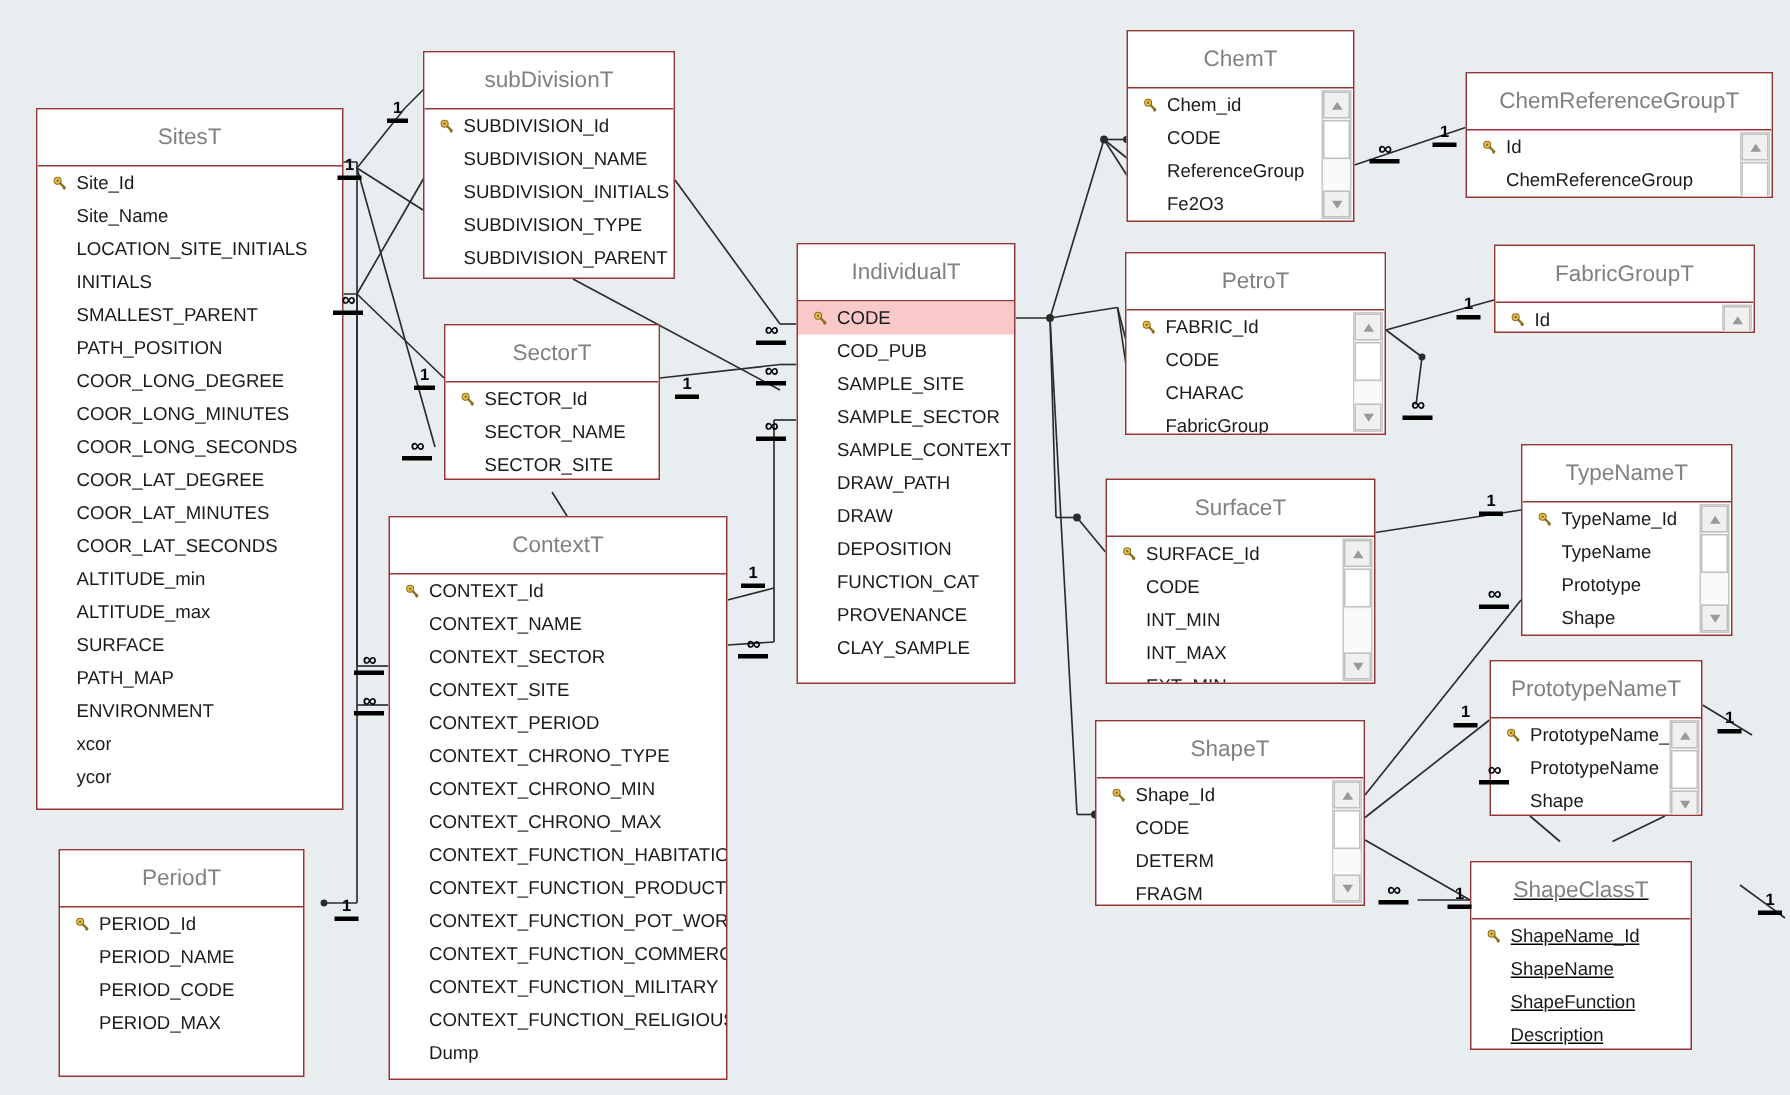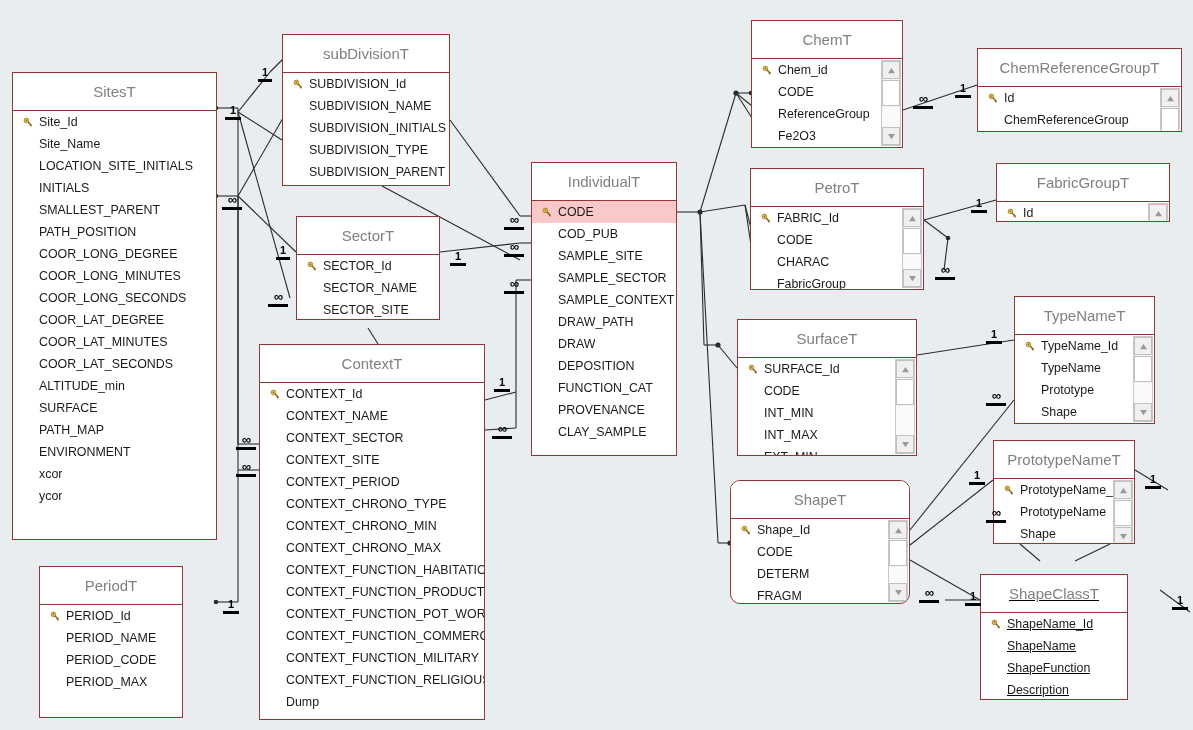--- a/index.html
+++ b/index.html
@@ -151,21 +151,21 @@
       <circle cx="216" cy="602" r="2.3"></circle>
       <circle cx="700" cy="212" r="2.6"></circle>
       <circle cx="736" cy="93" r="2.6"></circle>
       <circle cx="718" cy="345" r="2.6"></circle>
       <circle cx="730" cy="543" r="2.6"></circle>
       <circle cx="751" cy="93" r="2.3"></circle>
       <circle cx="948" cy="238" r="2.3"></circle>
     </g>
   </svg>
 
-<div class="tbl" style="left: 12px; top: 72px; width: 205px; height: 468px;">
+<div class="tbl" style="left: 24px; top: 72px; width: 205px; height: 468px;">
       <div class="hdr">SitesT</div>
       <div class="body">
         <div class="row">
           <span class="keycell">
             <svg width="11" height="11" viewBox="0 0 16 16">
               <circle cx="5" cy="5" r="3.4" fill="#e8c24a" stroke="#8a6d1e" stroke-width="1"></circle>
               <circle cx="5" cy="5" r="1.2" fill="#8a6d1e"></circle>
               <path d="M7 7 L12.5 12.5" stroke="#8a6d1e" stroke-width="2.2" fill="none"></path>
               <path d="M10 11.5 L12 13.5" stroke="#8a6d1e" stroke-width="1.6" fill="none"></path>
             </svg>
@@ -296,20 +296,31 @@
         <div class="row">
           <span class="keycell empty">
             <svg width="11" height="11" viewBox="0 0 16 16">
               <circle cx="5" cy="5" r="3.4" fill="#e8c24a" stroke="#8a6d1e" stroke-width="1"></circle>
               <circle cx="5" cy="5" r="1.2" fill="#8a6d1e"></circle>
               <path d="M7 7 L12.5 12.5" stroke="#8a6d1e" stroke-width="2.2" fill="none"></path>
               <path d="M10 11.5 L12 13.5" stroke="#8a6d1e" stroke-width="1.6" fill="none"></path>
             </svg>
           </span>
           <span class="rowtext">ALTITUDE_min</span>
+        </div>
+        <div class="row">
+          <span class="keycell empty">
+            <svg width="11" height="11" viewBox="0 0 16 16">
+              <circle cx="5" cy="5" r="3.4" fill="#e8c24a" stroke="#8a6d1e" stroke-width="1"></circle>
+              <circle cx="5" cy="5" r="1.2" fill="#8a6d1e"></circle>
+              <path d="M7 7 L12.5 12.5" stroke="#8a6d1e" stroke-width="2.2" fill="none"></path>
+              <path d="M10 11.5 L12 13.5" stroke="#8a6d1e" stroke-width="1.6" fill="none"></path>
+            </svg>
+          </span>
+          <span class="rowtext">ALTITUDE_max</span>
         </div>
         <div class="row">
           <span class="keycell empty">
             <svg width="11" height="11" viewBox="0 0 16 16">
               <circle cx="5" cy="5" r="3.4" fill="#e8c24a" stroke="#8a6d1e" stroke-width="1"></circle>
               <circle cx="5" cy="5" r="1.2" fill="#8a6d1e"></circle>
               <path d="M7 7 L12.5 12.5" stroke="#8a6d1e" stroke-width="2.2" fill="none"></path>
               <path d="M10 11.5 L12 13.5" stroke="#8a6d1e" stroke-width="1.6" fill="none"></path>
             </svg>
           </span>
@@ -622,21 +633,21 @@
               <circle cx="5" cy="5" r="3.4" fill="#e8c24a" stroke="#8a6d1e" stroke-width="1"></circle>
               <circle cx="5" cy="5" r="1.2" fill="#8a6d1e"></circle>
               <path d="M7 7 L12.5 12.5" stroke="#8a6d1e" stroke-width="2.2" fill="none"></path>
               <path d="M10 11.5 L12 13.5" stroke="#8a6d1e" stroke-width="1.6" fill="none"></path>
             </svg>
           </span>
           <span class="rowtext">Dump</span>
         </div>
       </div>
     </div>
-    <div class="tbl" style="left: 39px; top: 566px; width: 144px; height: 152px;">
+    <div class="tbl" style="left: 39px; top: 566px; width: 164px; height: 152px;">
       <div class="hdr">PeriodT</div>
       <div class="body">
         <div class="row">
           <span class="keycell">
             <svg width="11" height="11" viewBox="0 0 16 16">
               <circle cx="5" cy="5" r="3.4" fill="#e8c24a" stroke="#8a6d1e" stroke-width="1"></circle>
               <circle cx="5" cy="5" r="1.2" fill="#8a6d1e"></circle>
               <path d="M7 7 L12.5 12.5" stroke="#8a6d1e" stroke-width="2.2" fill="none"></path>
               <path d="M10 11.5 L12 13.5" stroke="#8a6d1e" stroke-width="1.6" fill="none"></path>
             </svg>
@@ -1069,21 +1080,21 @@
         </div>
         <div class="thumb"></div>
         <div class="track"></div>
         <div class="arrow">
           <svg width="9" height="7" viewBox="0 0 10 8">
             <path d="M5 7 L1 1 L9 1 Z" fill="#999"></path>
           </svg>
         </div>
       </div>
     </div>
-    <div class="tbl" style="left: 730px; top: 480px; width: 180px; height: 124px; border-radius: 10px;">
+    <div class="tbl" style="left: 730px; top: 480px; width: 180px; height: 124px;">
       <div class="hdr">ShapeT</div>
       <div class="body">
         <div class="row">
           <span class="keycell">
             <svg width="11" height="11" viewBox="0 0 16 16">
               <circle cx="5" cy="5" r="3.4" fill="#e8c24a" stroke="#8a6d1e" stroke-width="1"></circle>
               <circle cx="5" cy="5" r="1.2" fill="#8a6d1e"></circle>
               <path d="M7 7 L12.5 12.5" stroke="#8a6d1e" stroke-width="2.2" fill="none"></path>
               <path d="M10 11.5 L12 13.5" stroke="#8a6d1e" stroke-width="1.6" fill="none"></path>
             </svg>

